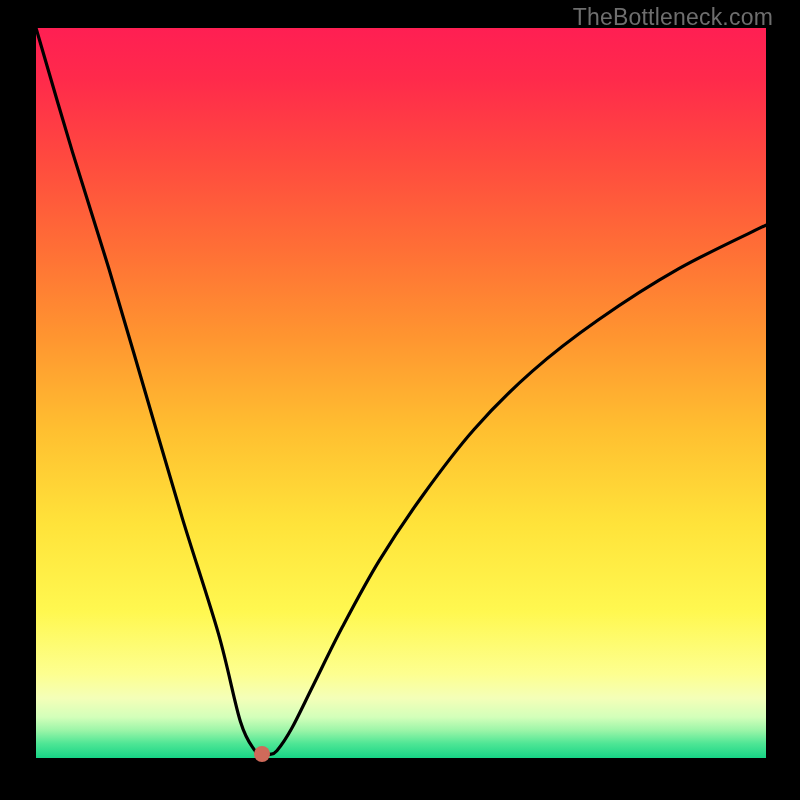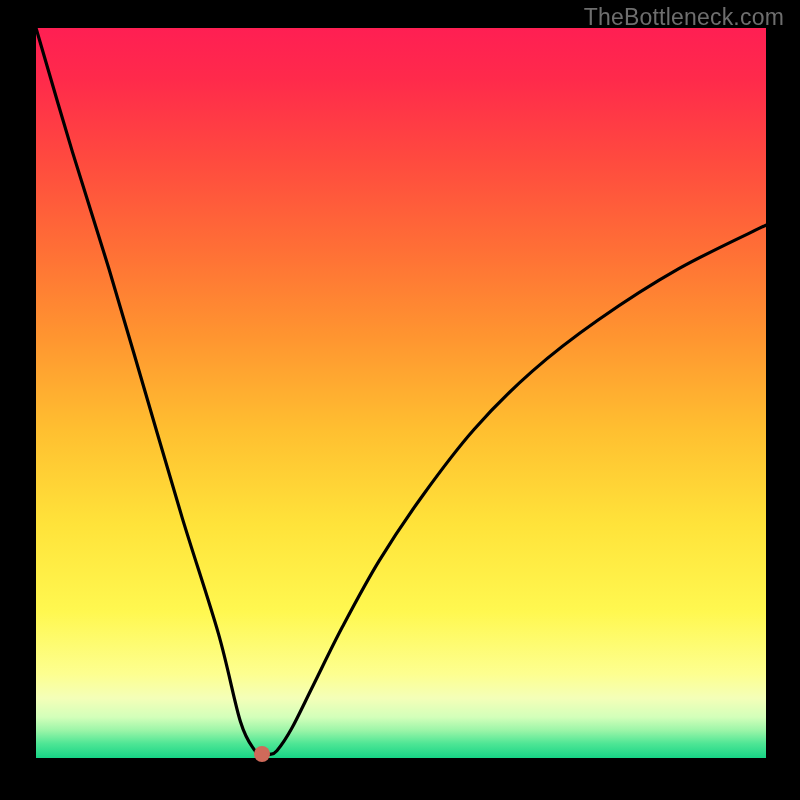--- a/index.html
+++ b/index.html
@@ -13,21 +13,21 @@
   }
   .frame {
     position: relative;
     width: 800px;
     height: 800px;
     background: #000;
   }
   .watermark {
     position: absolute;
     top: 4px;
-    right: 16px;
+    right: 27px;
     color: #6e6e6e;
     font-size: 23px;
     font-weight: 400;
     letter-spacing: 0.2px;
     z-index: 10;
   }
   .plot-area {
     position: absolute;
     left: 36px;
     top: 28px;

